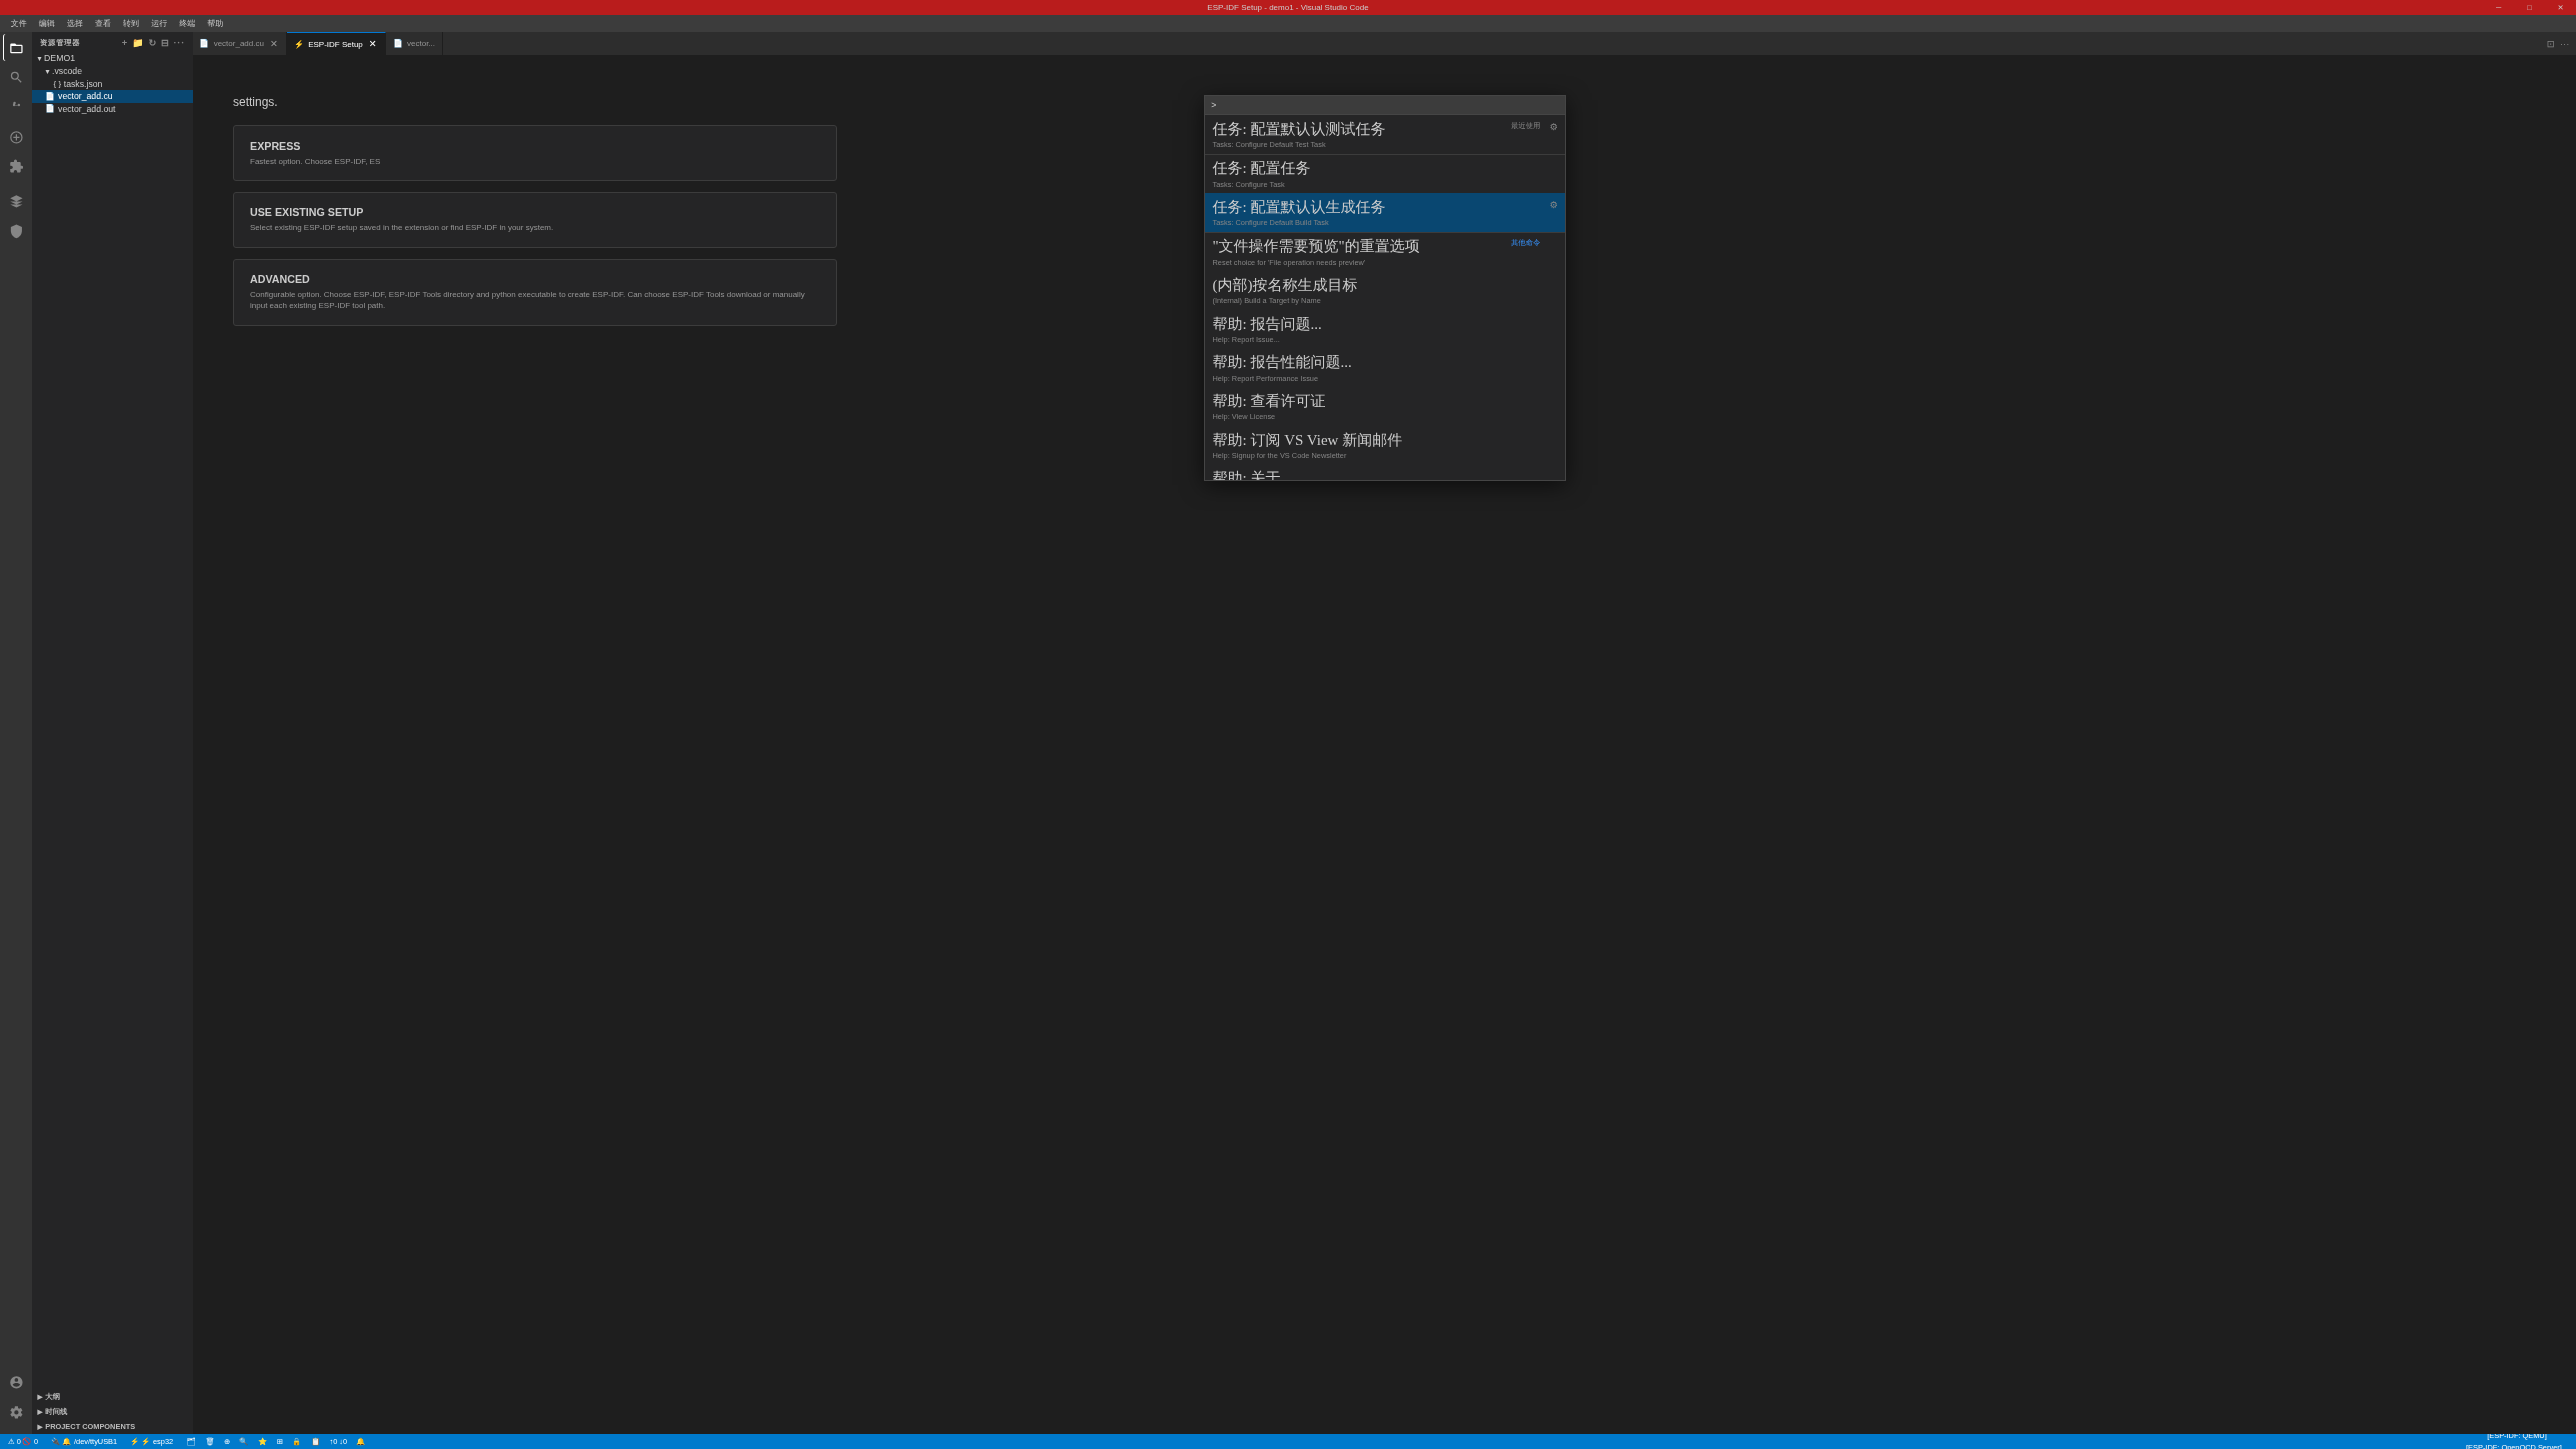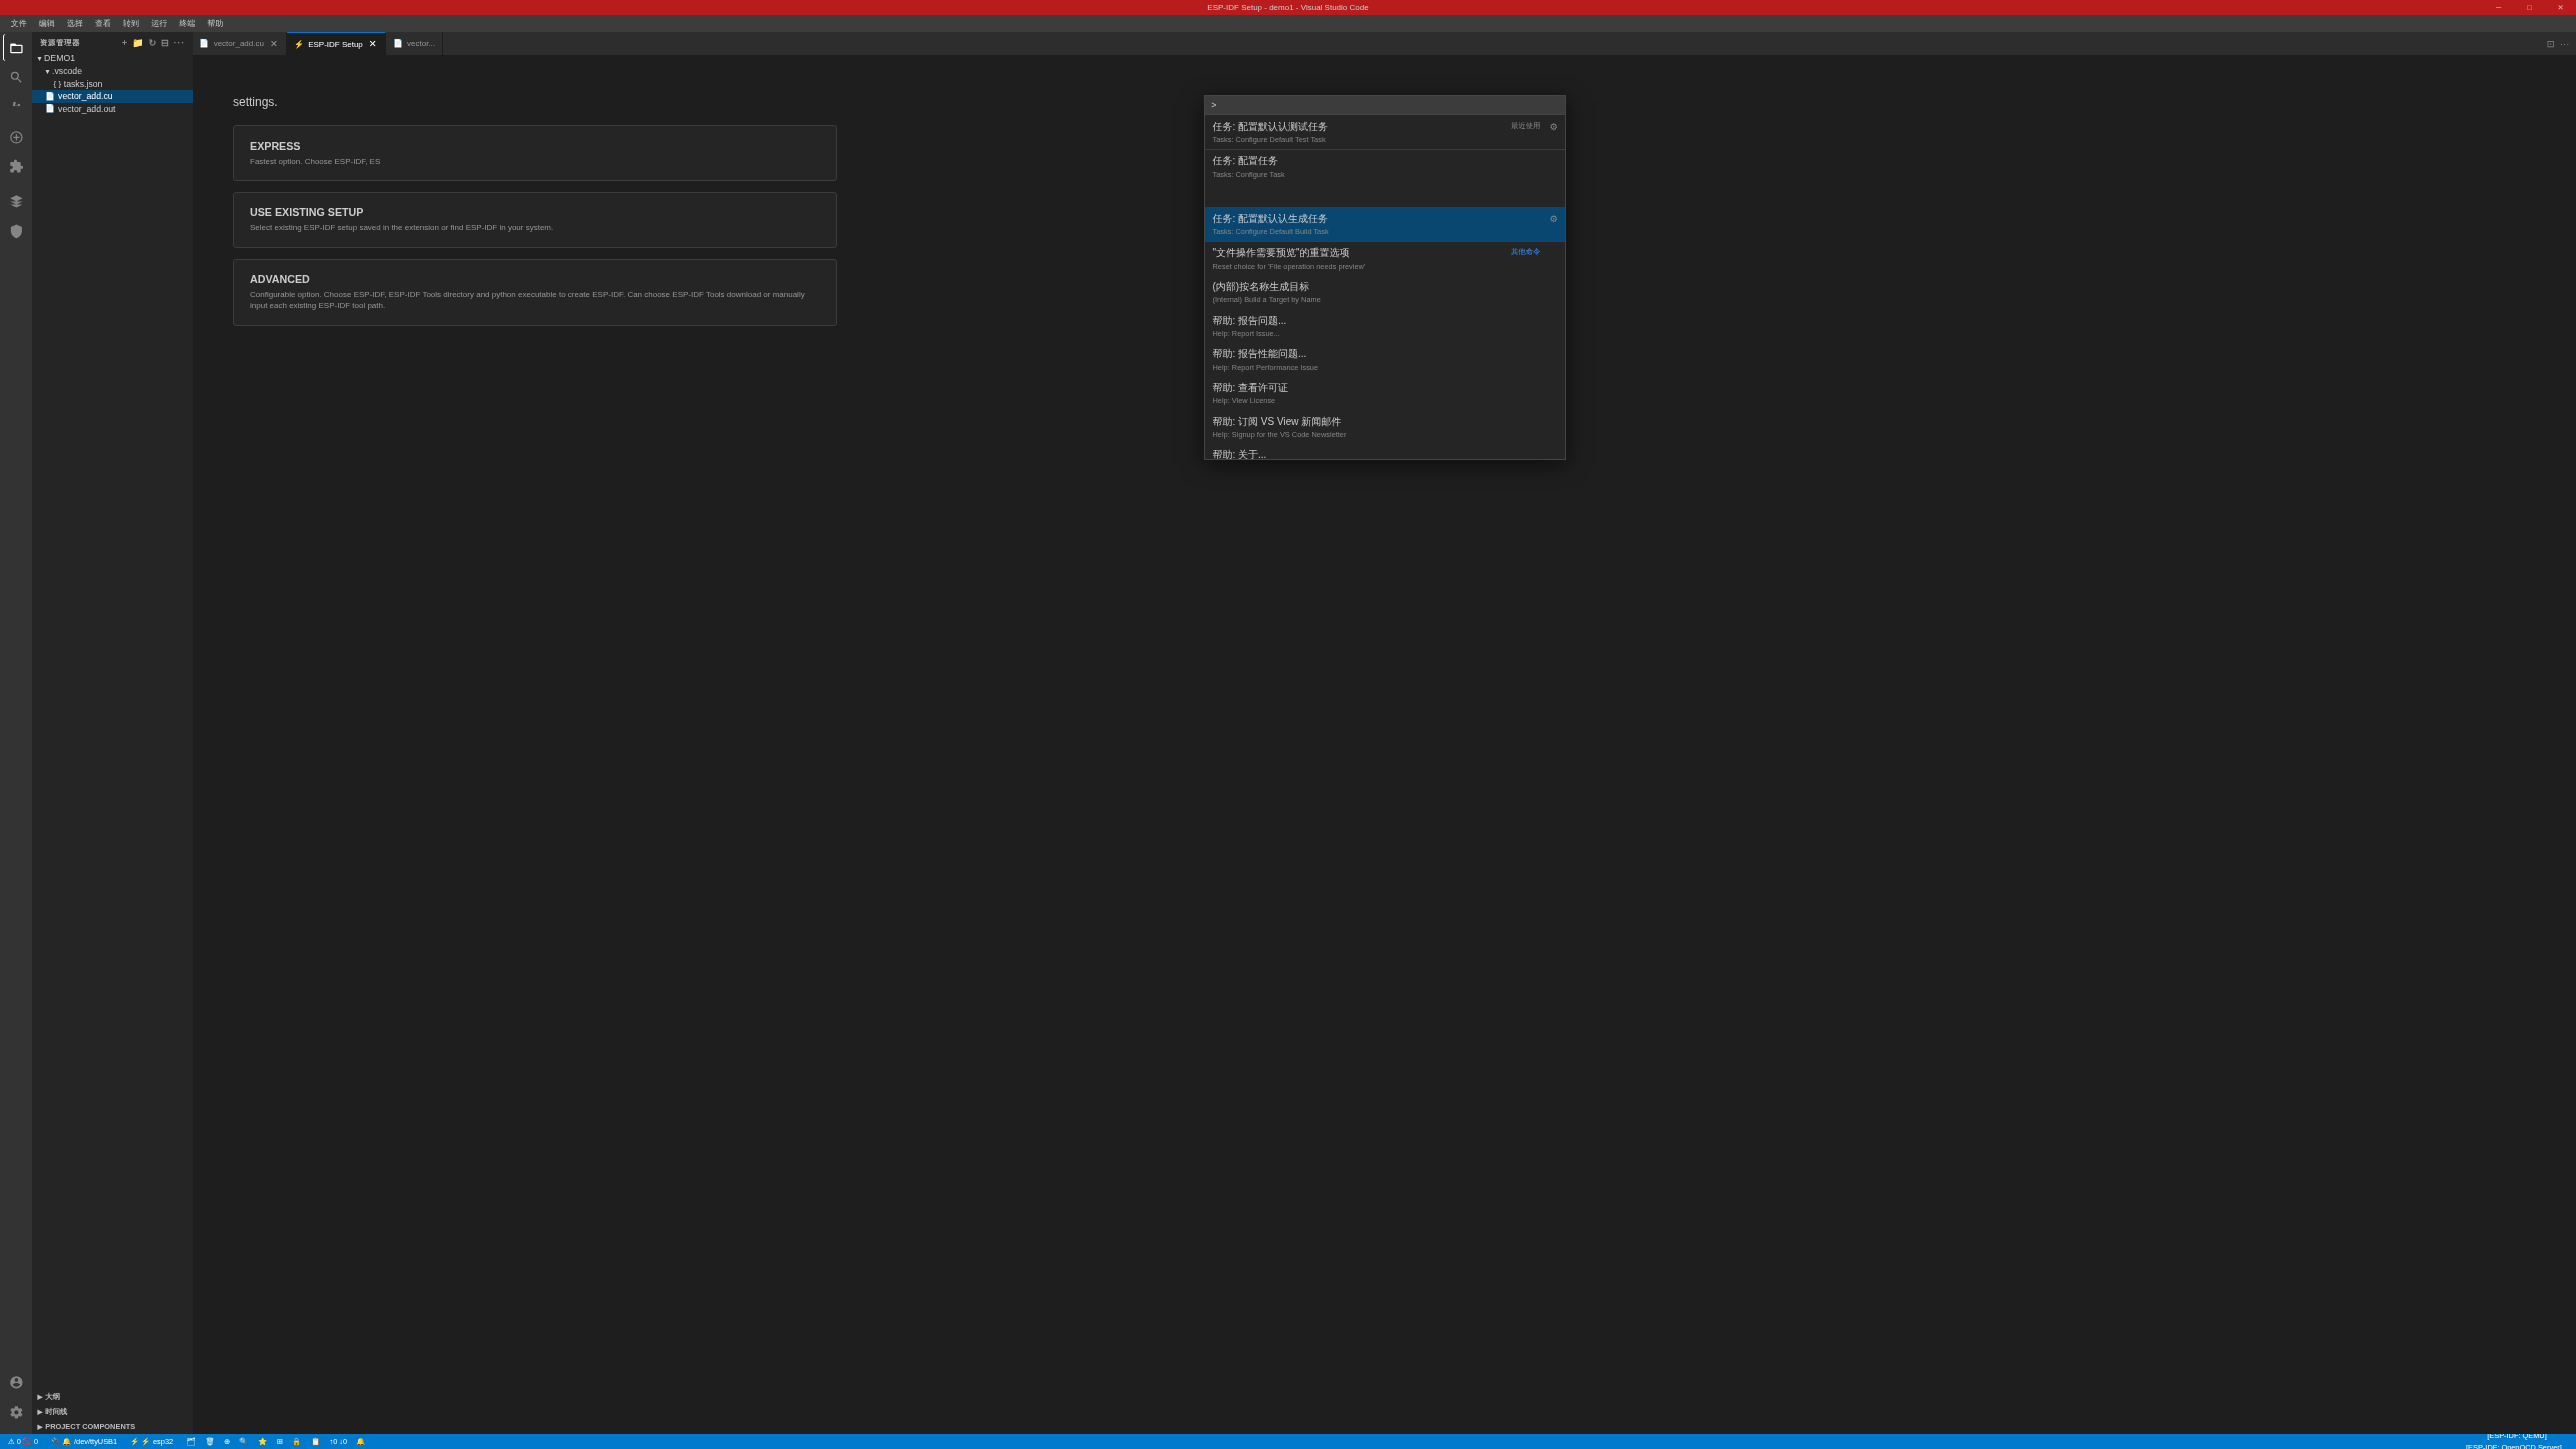--- a/index.html
+++ b/index.html
@@ -305,22 +305,22 @@
     }
     .cp-item {
       padding: 4.7px 8px;
       cursor: pointer;
       font-size: 8px;
       display: flex;
       flex-direction: column;
       gap: 1.3px;
       position: relative;
     }
-    .cp-item:hover, .cp-item.active { background: #094771; margin-top: 24px; }
-    .cp-item .label { color: #cccccc; font-size: 10px; }
+    .cp-item:hover, .cp-item.active { background: #094771; }
+    .cp-item .label { color: #cccccc; font-size: 15px; font-family: Liberation Serif, serif; }
     .cp-item .sublabel { color: #858585; font-size: 7.4px; }
     .cp-item .badge {
       position: absolute;
       right: 24px;
       top: 5.4px;
       font-size: 7.4px;
       color: #858585;
     }
     .cp-item .gear-btn {
       position: absolute;

